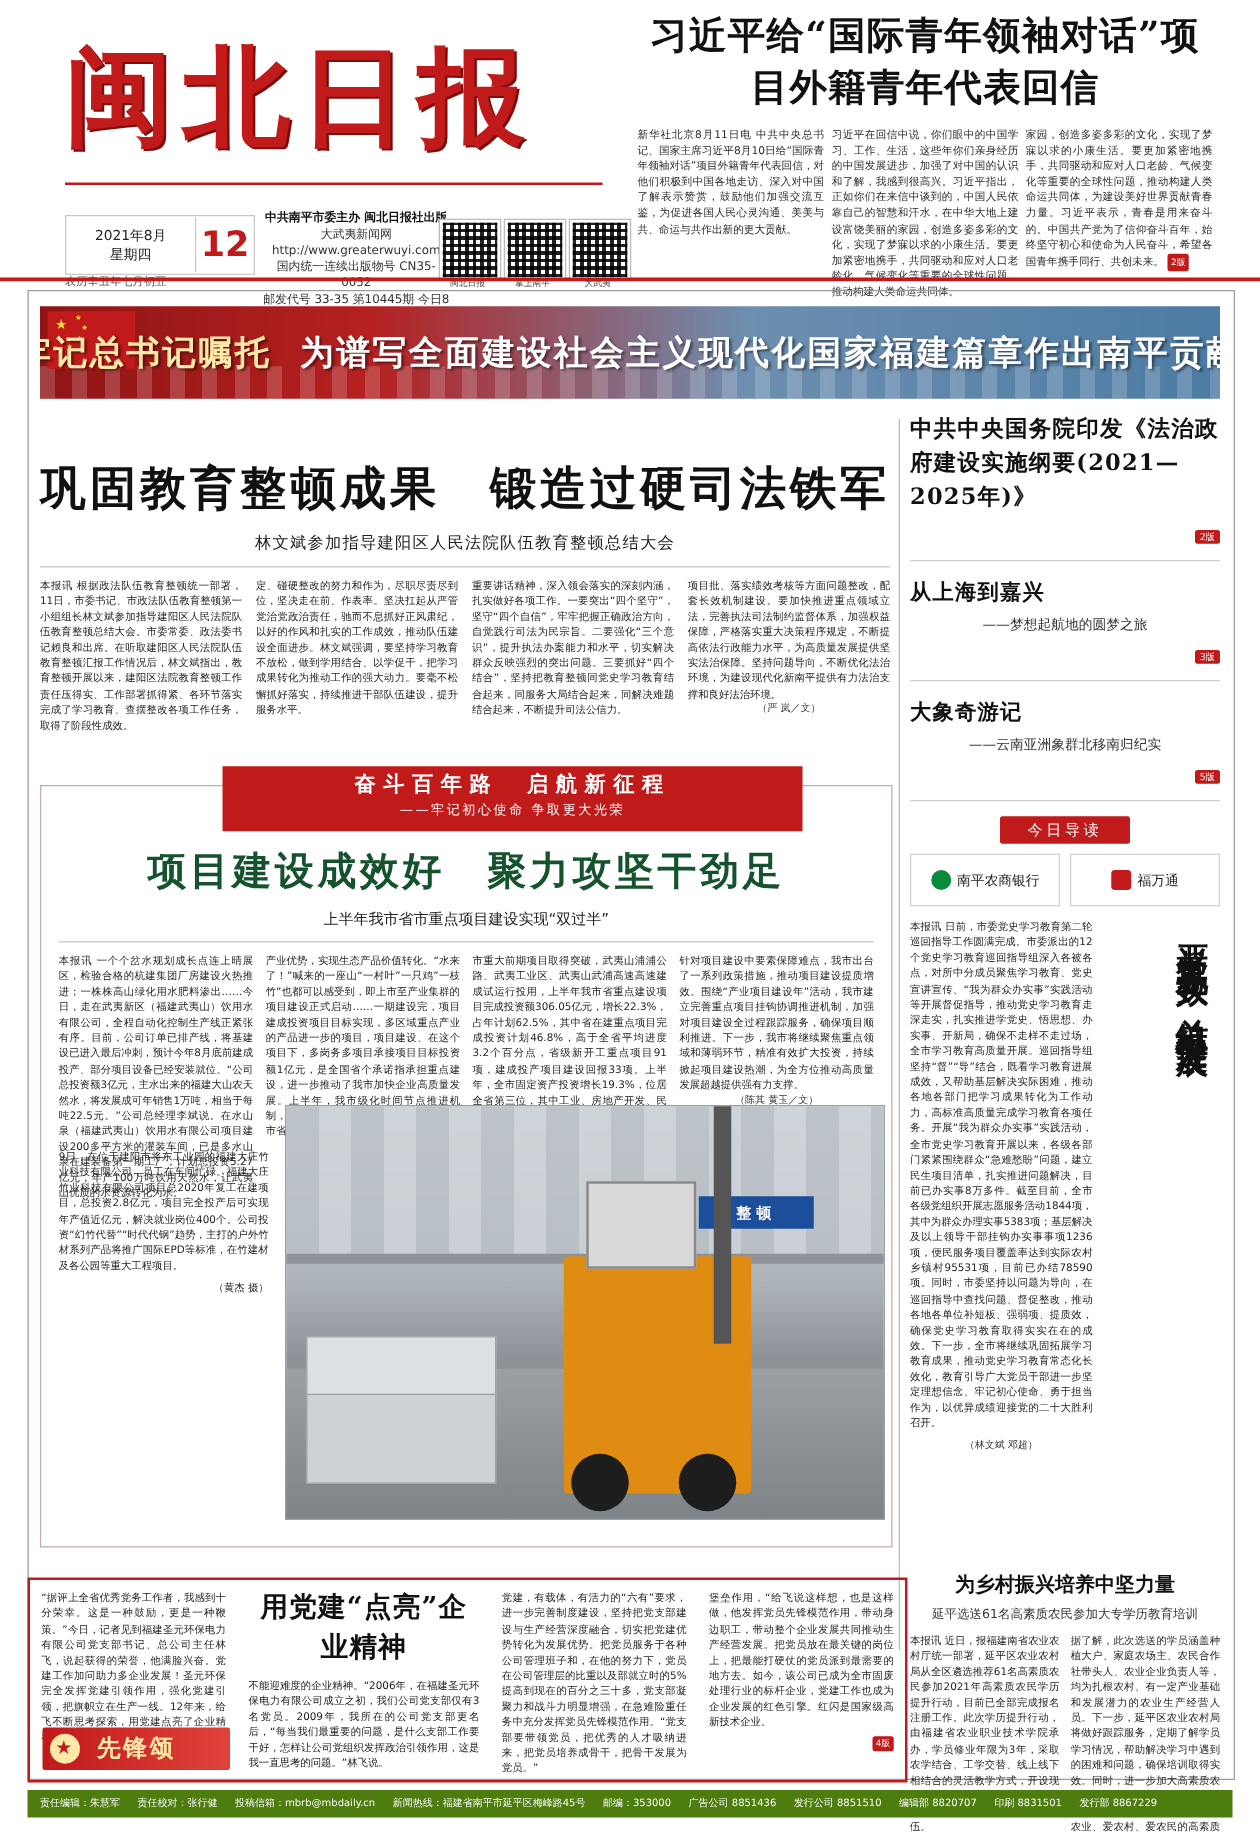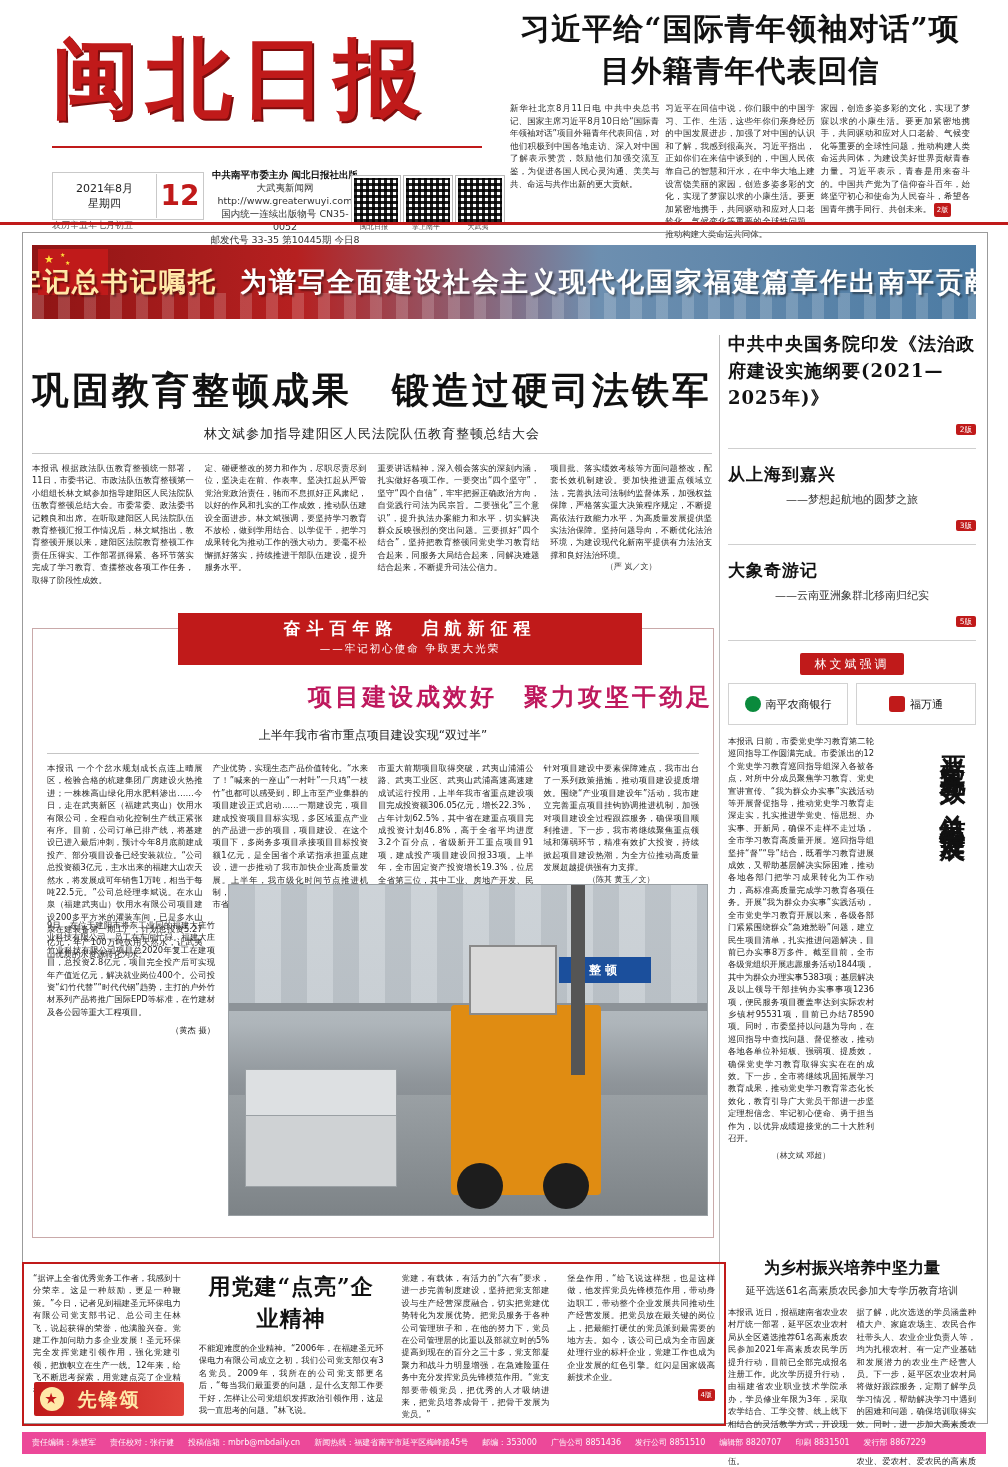--- a/index.html
+++ b/index.html
@@ -123,22 +123,22 @@
     position:absolute;left:32px;top:628px;width:680px;height:608px;
     border:1px solid #c9a9a9;
   }
   .redbar{
     position:absolute;left:145px;top:-16px;width:464px;height:52px;
     background:#c01a1a;color:#fff;text-align:center;
   }
   .redbar .l1{font-family:"DejaVu Serif","Liberation Serif",serif;font-weight:bold;font-size:17px;line-height:25px;letter-spacing:6px;padding-top:3px;}
   .redbar .l2{font-size:10.5px;line-height:14px;letter-spacing:2px;}
   .feature h2{
-    margin:46px 0 0;text-align:right;font-family:"DejaVu Serif","Liberation Serif",serif;
-    font-size:24px;line-height:44px;font-weight:bold;letter-spacing:3px;color:#be185d;
+    margin:46px 0 0;text-align:center;font-family:"DejaVu Serif","Liberation Serif",serif;
+    font-size:31px;line-height:44px;font-weight:bold;letter-spacing:3px;color:#14532d;
   }
   .feature .sub{text-align:center;font-size:12px;margin-top:8px;color:#222;}
   .feature .hr{height:1px;background:#c5c5c5;margin:9px 14px 8px;}
   .fcols{display:flex;gap:10px;padding:0 14px;font-size:8.3px;line-height:12.4px;text-align:justify;color:#242424;}
   .fcols .col{flex:1;}
 
   
   .photo{
     position:absolute;left:195px;top:255px;width:478px;height:330px;
     background:linear-gradient(180deg,#cfd4d8 0%,#aeb5ba 42%,#8e9499 60%,#6f7479 100%);
@@ -237,21 +237,21 @@
     color:#c01a1a;font-size:13px;line-height:24px;
   }
 
   .bottomright{
     position:absolute;left:728px;top:1256px;width:248px;
   }
 
   
   .footer{
     position:absolute;left:22px;top:1432px;width:964px;height:22px;
-    background:#ec4899;color:#fff;font-size:8px;line-height:22px;
+    background:#4d7c0f;color:#fff;font-size:8px;line-height:22px;
     display:flex;align-items:center;padding:0 10px;gap:14px;box-sizing:border-box;
     overflow:hidden;white-space:nowrap;
   }
   .footer span{opacity:.97;}
   .pagetagsm{display:inline-block;background:#c01a1a;color:#fff;font-size:7px;padding:0 3px;border-radius:2px;}
 </style>
 </head>
 <body>
 
 <div class="page">
@@ -384,21 +384,21 @@
       <div class="rsub">——梦想起航地的圆梦之旅</div>
       <div class="rpage-wrap"><span class="rpage">3版</span></div>
     </div>
 
     <div class="rbox">
       <div class="rtitle">大象奇游记</div>
       <div class="rsub">——云南亚洲象群北移南归纪实</div>
       <div class="rpage-wrap"><span class="rpage">5版</span></div>
     </div>
 
-    <div class="guide-label">林文斌强调</div>
+    <div class="guide-label">今日导读</div>
 
     <div class="ads">
       <div class="ad">
         <span class="mark"></span>
         <span>南平农商银行</span>
       </div>
       <div class="ad">
         <span class="mark red"></span>
         <span>福万通</span>
       </div>

